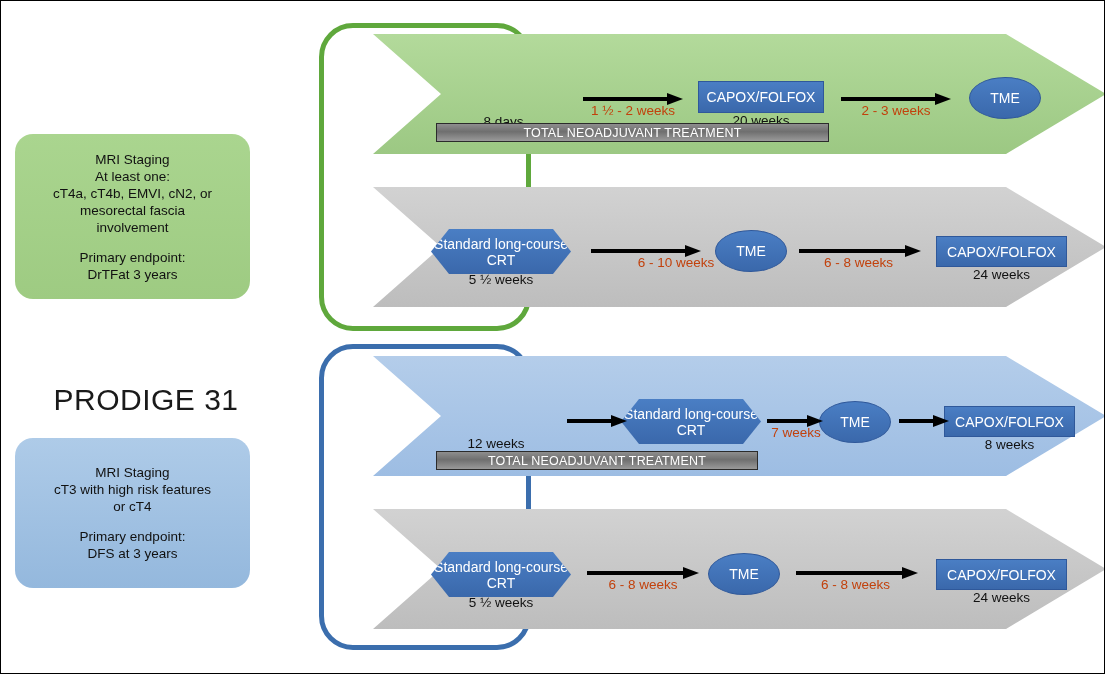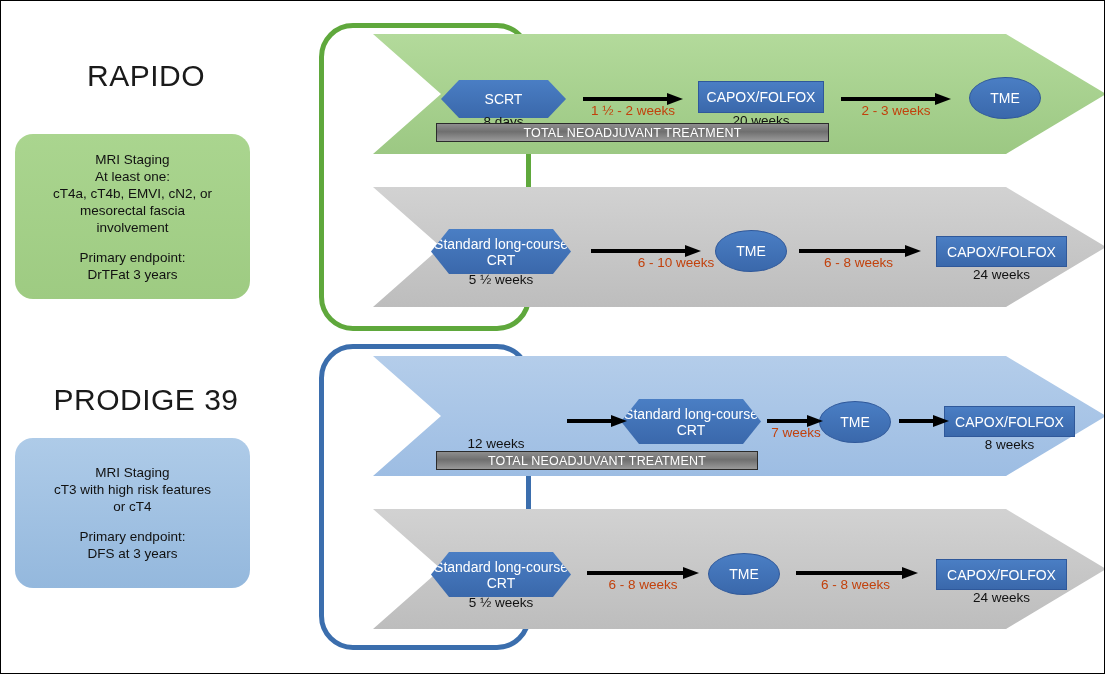--- a/index.html
+++ b/index.html
@@ -142,52 +142,48 @@
     letter-spacing:.2px;
     z-index:7;
     white-space:nowrap;
   }
 </style>
 </head>
 <body>
 
 <div id="canvas">
 
-  <div class="trial-title" style="left:20px;top:58px;width:250px;">RAPIDO</div>
 
   <div class="info-box box-green" style="left:14px;top:133px;width:235px;height:165px;">
     <span class="line">MRI Staging</span>
     <span class="line">At least one:</span>
     <span class="line">cT4a, cT4b, EMVI, cN2, or</span>
     <span class="line">mesorectal fascia</span>
     <span class="line">involvement</span>
     <span class="spacer"></span>
     <span class="line">Primary endpoint:</span>
     <span class="line">DrTFat 3 years</span>
   </div>
 
-  <div class="trial-title" style="left:20px;top:382px;width:250px;">PRODIGE 39</div>
+  <div class="trial-title" style="left:20px;top:382px;width:250px;">PRODIGE 31</div>
 
   <div class="info-box box-blue" style="left:14px;top:437px;width:235px;height:150px;">
     <span class="line">MRI Staging</span>
     <span class="line">cT3 with high risk features</span>
     <span class="line">or cT4</span>
     <span class="spacer"></span>
     <span class="line">Primary endpoint:</span>
     <span class="line">DFS at 3 years</span>
   </div>
 
   <div class="bracket bracket-green" style="left:318px;top:22px;width:212px;height:308px;"></div>
   <div class="bracket bracket-blue" style="left:318px;top:343px;width:212px;height:306px;"></div>
 
   <div class="block-arrow arrow-shape fill-green" style="left:372px;top:33px;width:733px;height:120px;"></div>
 
-  <div class="node node-hex" style="left:440px;top:79px;width:125px;height:38px;">
-    <span>SCRT</span>
-  </div>
   <div class="duration" style="left:440px;top:113px;width:125px;">8 days</div>
 
   <div class="connector" style="left:582px;top:92px;">
     <svg width="100" height="12" viewBox="0 0 100 12">
       <line x1="0" y1="6" x2="84" y2="6" stroke="#000" stroke-width="4"></line>
       <polygon points="84,0 100,6 84,12" fill="#000"></polygon>
     </svg>
   </div>
   <div class="connector-label" style="left:572px;top:102px;width:120px;">1 ½ - 2 weeks</div>
 

